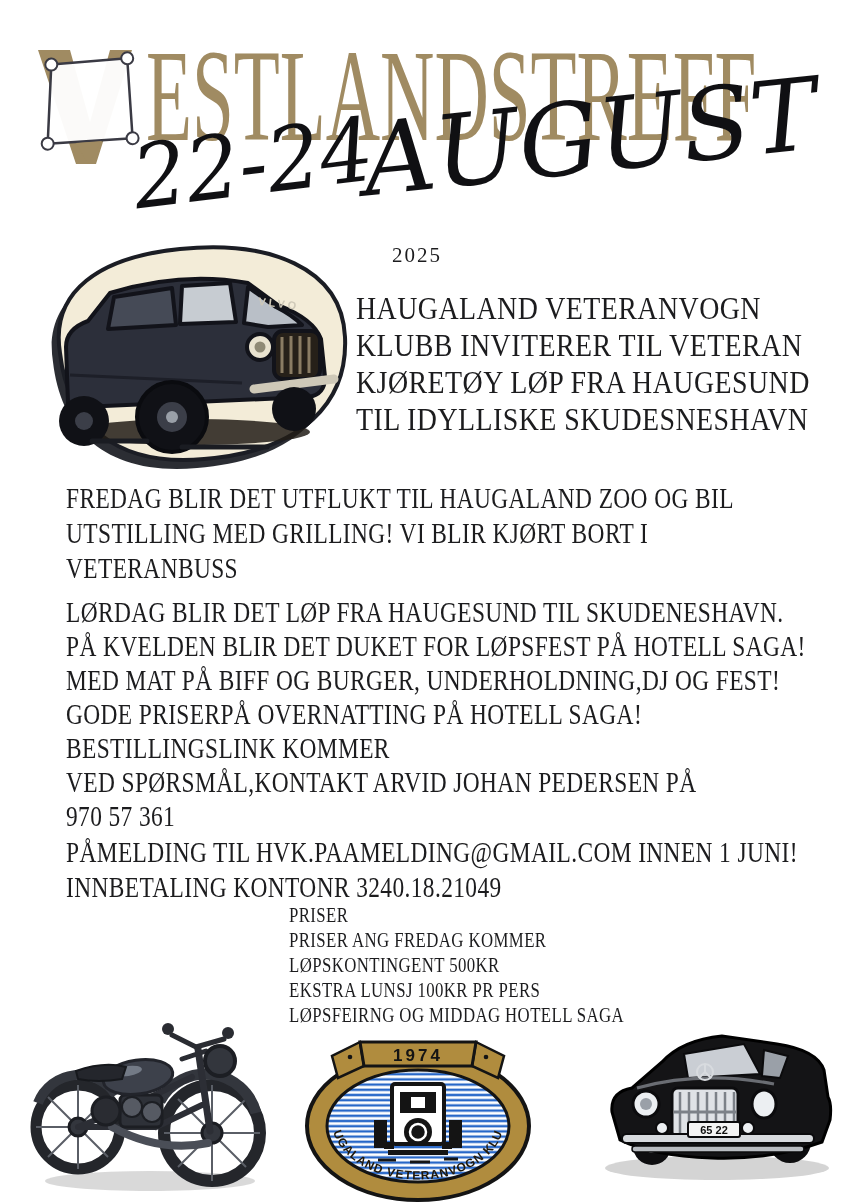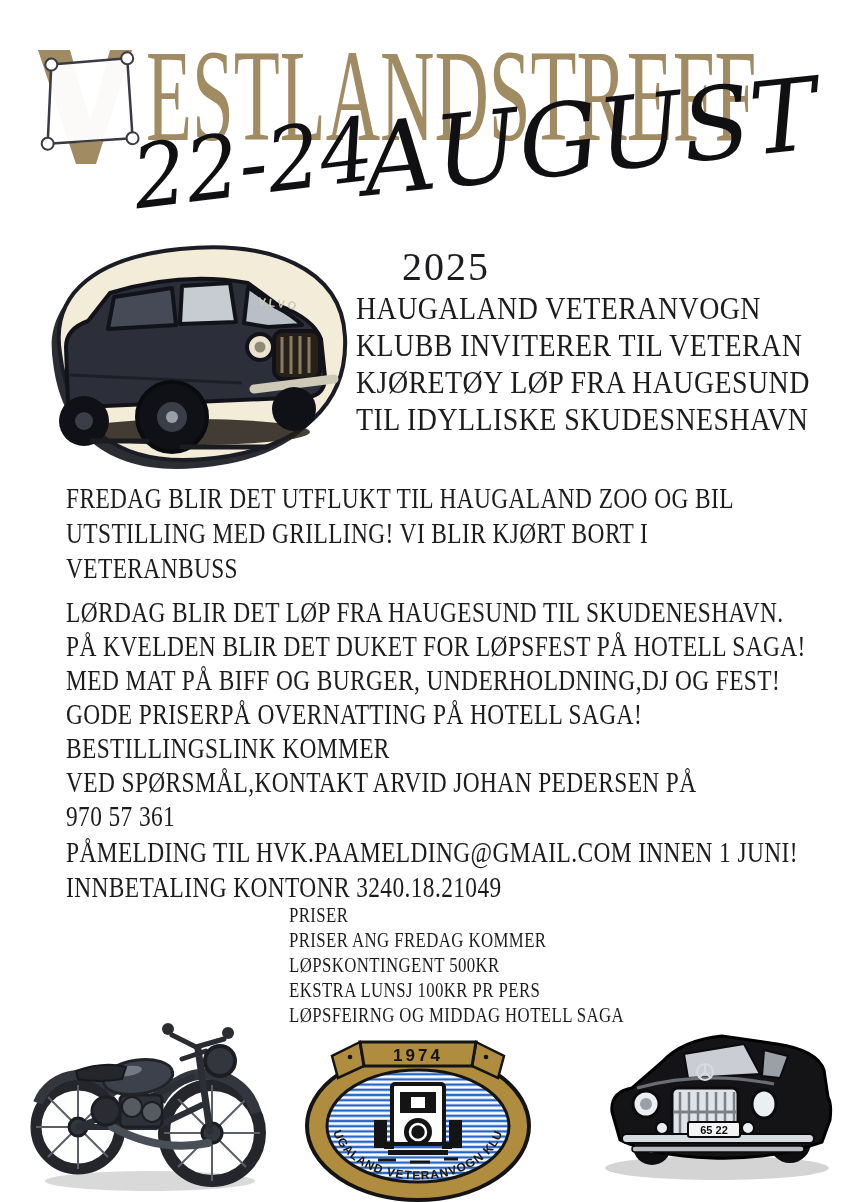--- a/index.html
+++ b/index.html
@@ -22,21 +22,21 @@
   #date-days{
     left:128px;top:135px;font-size:88px;line-height:1;font-style:italic;
     font-family:"DejaVu Serif",serif;color:#101013;white-space:nowrap;
     transform:rotate(-7deg) scaleX(0.95);transform-origin:left top;
   }
   #date-month{
     left:358px;top:112px;font-size:100px;line-height:1;font-style:italic;
     font-family:"DejaVu Serif",serif;color:#101013;white-space:nowrap;
     transform:rotate(-6deg);transform-origin:left top;
   }
-  #year{left:402px;top:243px;font-size:40px;letter-spacing:2px;text-align:right;}
+  #year{left:392px;top:243px;font-size:21px;letter-spacing:2px;text-align:right;}
 
   #van-svg{left:22px;top:225px;width:330px;height:245px;}
 
   #intro{left:356px;top:290px;transform:scaleX(0.9);transform-origin:left top;}
   #intro .line{font-size:31px;line-height:37px;letter-spacing:0.5px;}
 
   #friday{left:66px;top:480px;transform:scaleX(0.78);transform-origin:left top;}
   #friday .line{font-size:30px;line-height:35px;letter-spacing:0.5px;}
 
   #saturday{left:66px;top:595px;transform:scaleX(0.78);transform-origin:left top;}

